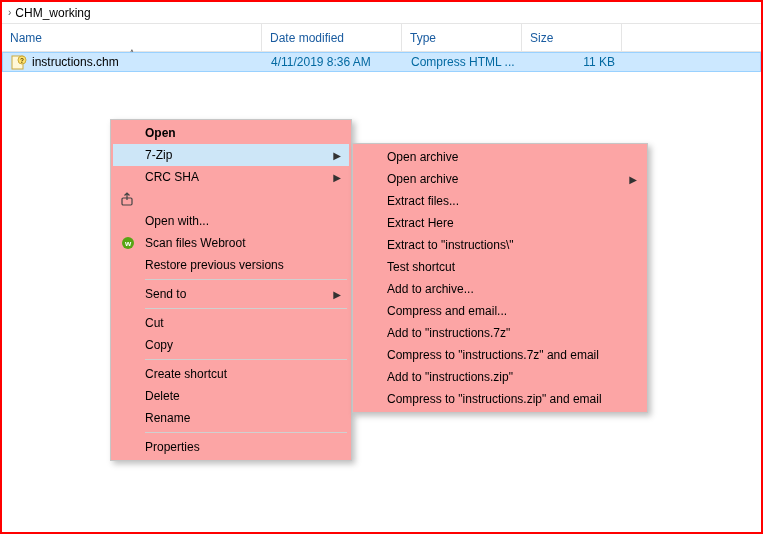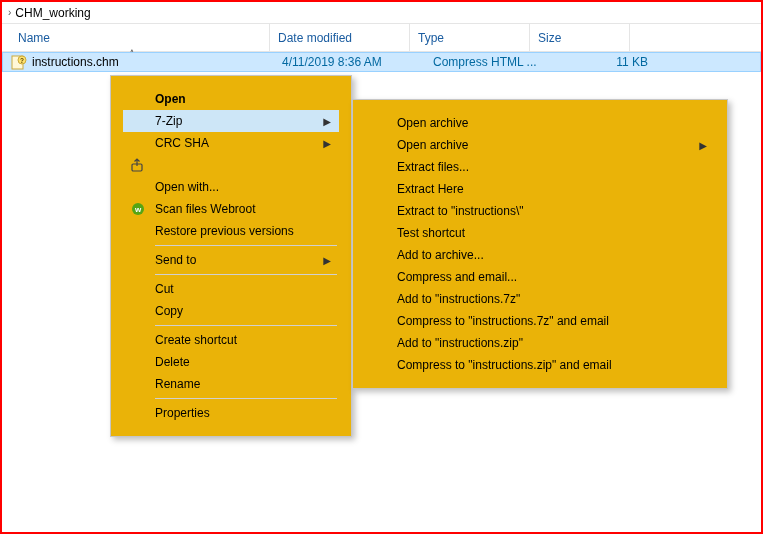--- a/index.html
+++ b/index.html
@@ -32,21 +32,20 @@
     margin-right: 4px;
   }
   .columns {
     height: 28px;
     display: flex;
     align-items: center;
     background: #fff;
     border-bottom: 1px solid #e5e5e5;
     font-size: 12px;
     color: #1a5ca0;
-    padding-left: 8px;
   }
   .col {
     display: flex;
     align-items: center;
     height: 100%;
     border-right: 1px solid #e5e5e5;
     padding: 0 8px;
     cursor: default;
   }
   .col-name { width: 260px; }
@@ -66,39 +65,39 @@
   }
   .files {
     position: relative;
   }
   .file-row {
     display: flex;
     align-items: center;
     height: 20px;
     background: #cce8ff;
     border: 1px solid #99d1ff;
-    gap: 11px;
   }
   .file-row .cell { padding: 0 8px; color: #0369a1; font-size: 12px; }
   .file-row .cell-name { width: 260px; display: flex; align-items: center; color: #000; }
   .file-row .cell-date { width: 140px; }
   .file-row .cell-type { width: 120px; }
   .file-row .cell-size { width: 100px; text-align: right; }
   .file-icon {
     width: 16px; height: 16px; margin-right: 5px; flex-shrink: 0;
     display: inline-flex; align-items: center; justify-content: center;
   }
   
   .ctx {
     position: absolute;
-    background: #eab308;
+    background: #fca5a5;
     border: 1px solid #c6c6c6;
     box-shadow: 3px 3px 6px rgba(0,0,0,0.25);
     font-size: 12px;
-    padding: 12px;
+    padding: 2px;
+    margin-top: 44px;
   }
   .ctx .item {
     display: flex;
     align-items: center;
     height: 22px;
     padding: 0 28px 0 32px;
     position: relative;
     cursor: default;
     white-space: nowrap;
   }
@@ -119,21 +118,21 @@
   .ctx .item .ico {
     position: absolute;
     left: 6px;
     width: 18px;
     height: 18px;
     display: flex;
     align-items: center;
     justify-content: center;
   }
   .menu-main { top: 73px; left: 108px; width: 242px; }
-  .menu-sub  { top: 97px; left: 350px; width: 376px; }
+  .menu-sub  { top: 97px; left: 350px; width: 296px; }
 </style>
 </head>
 <body>
 
 <div class="window">
 
   <div class="breadcrumb">
     <span class="chev">›</span>
     <span>CHM_working</span>
   </div>

